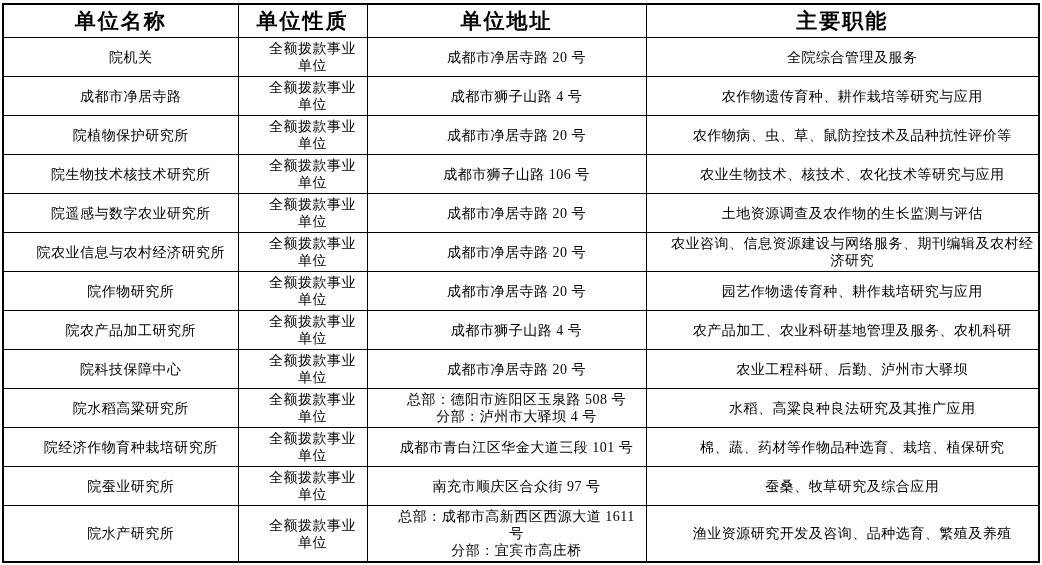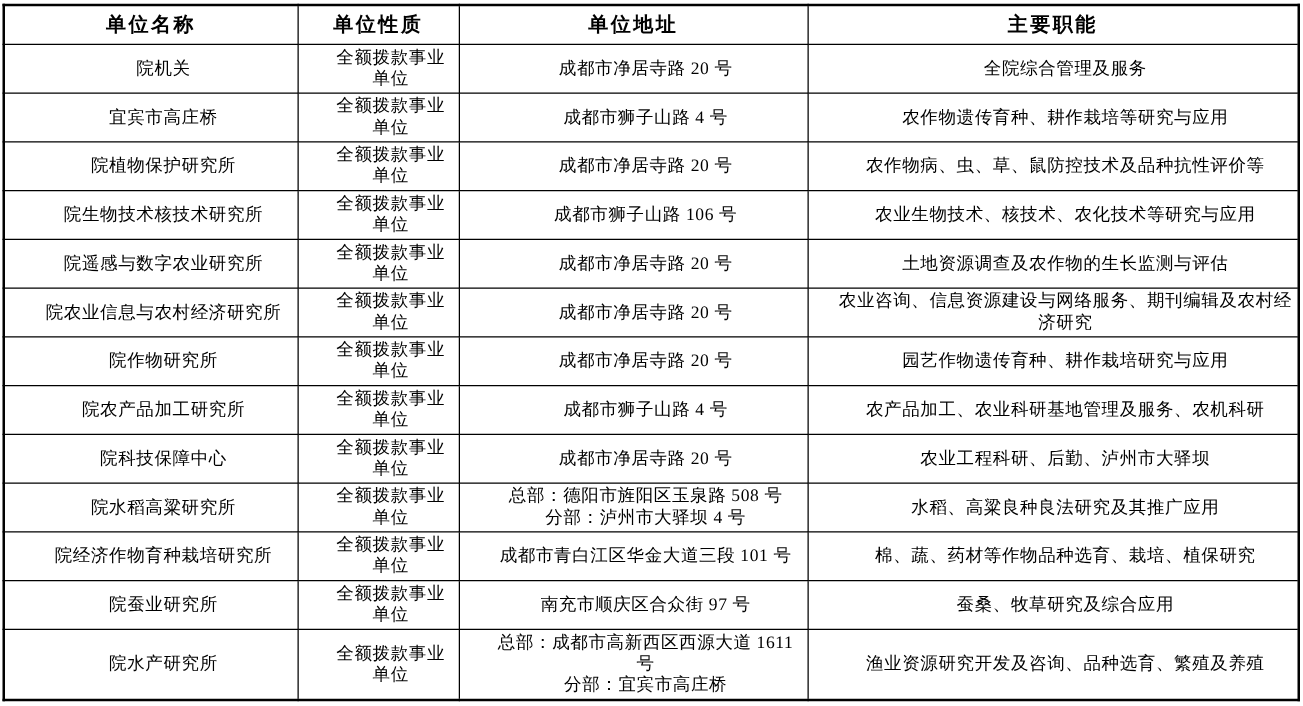--- a/index.html
+++ b/index.html
@@ -24,21 +24,21 @@
   col.c-func   { width: 393px; }
   th, td {
     border: 1px solid #000000;
     text-align: center;
     vertical-align: middle;
     padding: 2px 4px;
     overflow: hidden;
   }
   thead th {
     height: 26px;
-    font-size: 16px;
+    font-size: 21px;
     font-weight: bold;
     letter-spacing: 2px;
   }
   tbody td {
     height: 29px;
     font-size: 14px;
     line-height: 17px;
     letter-spacing: 0.5px;
     padding-left: 24px;
   }
@@ -65,21 +65,21 @@
   <tbody>
       <tr>
     <td>院机关</td>
     <td>全额拨款事业单位</td>
     <td>
           <div class="addr-line">成都市净居寺路 20 号</div>
         </td>
     <td>全院综合管理及服务</td>
   </tr>
       <tr>
-    <td>宜宾市高庄桥</td>
+    <td>成都市净居寺路</td>
     <td>全额拨款事业单位</td>
     <td>
           <div class="addr-line">成都市狮子山路 4 号</div>
         </td>
     <td>农作物遗传育种、耕作栽培等研究与应用</td>
   </tr>
       <tr>
     <td>院植物保护研究所</td>
     <td>全额拨款事业单位</td>
     <td>

